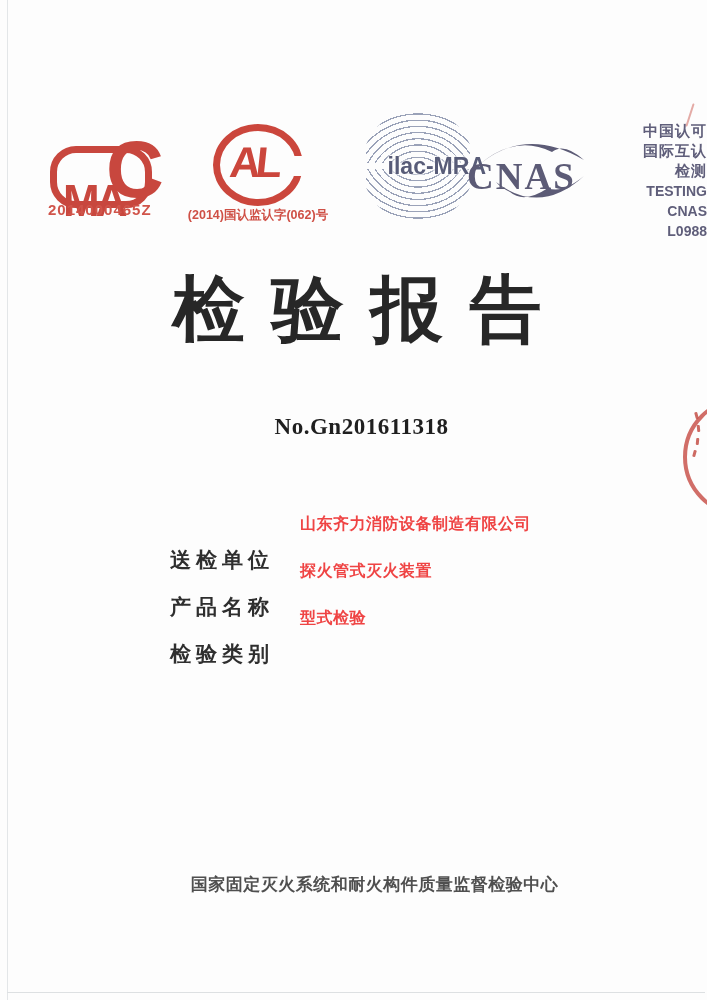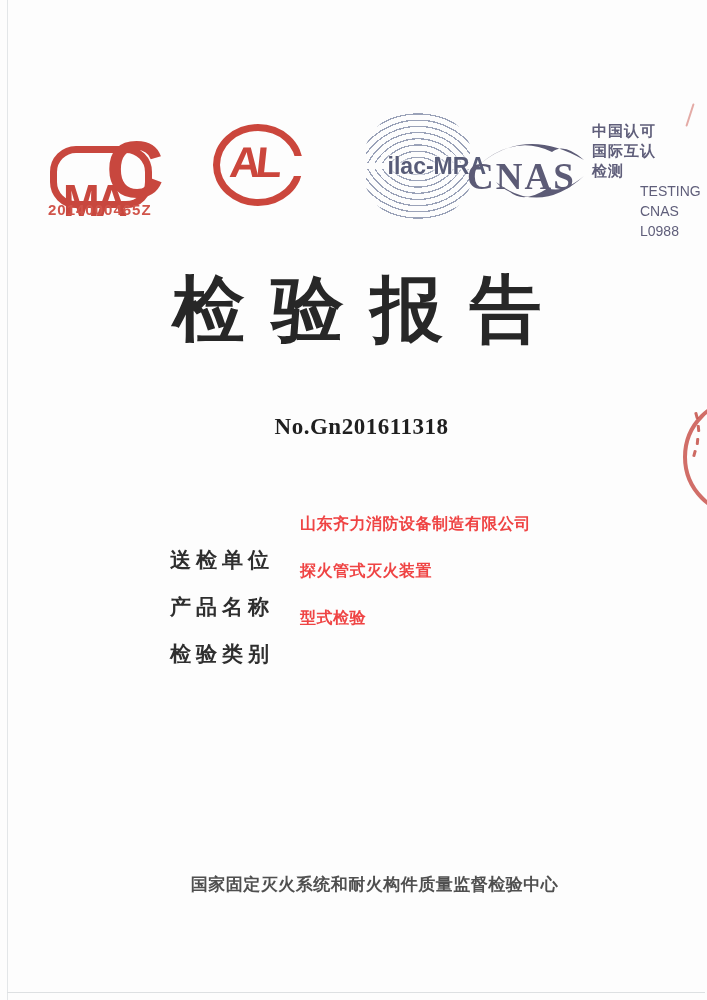--- a/index.html
+++ b/index.html
@@ -31,23 +31,23 @@
   .ilac-lobe-top{position:absolute;left:4px;right:4px;top:2px;height:52px;
     background:repeating-radial-gradient(circle at 50% 150%, #9aa2b8 0 1.3px, rgba(255,255,255,0) 1.3px 6.2px);}
   .ilac-lobe-bottom{position:absolute;left:4px;right:4px;bottom:2px;height:52px;
     background:repeating-radial-gradient(circle at 50% -50%, #9aa2b8 0 1.3px, rgba(255,255,255,0) 1.3px 6.2px);}
   .ilac-label{position:absolute;top:44px;left:-8px;right:-12px;text-align:right;
     font-size:23px;font-weight:bold;color:#585c78;
     text-shadow:0 0 3px #fff,0 0 3px #fff,0 0 4px #fff;}
 
   
   .cnas{position:absolute;left:466px;top:124px;width:122px;height:92px;}
-  .cnas-lines{position:absolute;left:592px;top:121px;color:#5f5e7a;}
+  .cnas-lines{position:absolute;left:592px;top:121px;color:#5f5e7a;text-align:right;}
   .cnas-line-zh{font-size:15px;font-weight:600;line-height:20px;letter-spacing:1px;}
-  .cnas-line-en{font-size:14px;font-weight:400;line-height:20px;margin-left:48px;}
+  .cnas-line-en{font-size:14px;font-weight:700;line-height:20px;margin-left:48px;}
 
   
   .title{position:absolute;left:0;right:0;top:262px;margin:0;text-align:center;
     font-size:72px;font-weight:900;color:#272727;letter-spacing:27px;padding-left:34px;}
   .report-no{position:absolute;left:0;right:0;top:414px;text-align:center;
     font-family:"Liberation Serif",serif;font-size:23px;font-weight:bold;color:#1f1f1f;letter-spacing:0.5px;padding-left:16px;}
 
   
   .field-row{position:absolute;left:170px;height:30px;}
   .field-row.r0{top:514px;} .field-row.r1{top:561px;} .field-row.r2{top:608px;}
@@ -82,20 +82,21 @@
     <div class="cma-ma">MA</div>
     <div class="cma-c">C</div>
   </div>
   <div class="cma-num">2014000465Z</div>
 
   <div class="cal">
     <div class="cal-ring"></div>
     <div class="cal-gap"></div>
     <div class="cal-al">AL</div>
   </div>
+  <div class="cal-caption">(2014)国认监认字(062)号</div>
 
   <div class="ilac">
     <div class="ilac-disc">
       <div class="ilac-lobe-top"></div>
       <div class="ilac-lobe-bottom"></div>
     </div>
     <div class="ilac-label">ilac-MRA</div>
   </div>
 
   <svg class="cnas" viewBox="0 0 122 92" xmlns="http://www.w3.org/2000/svg">

